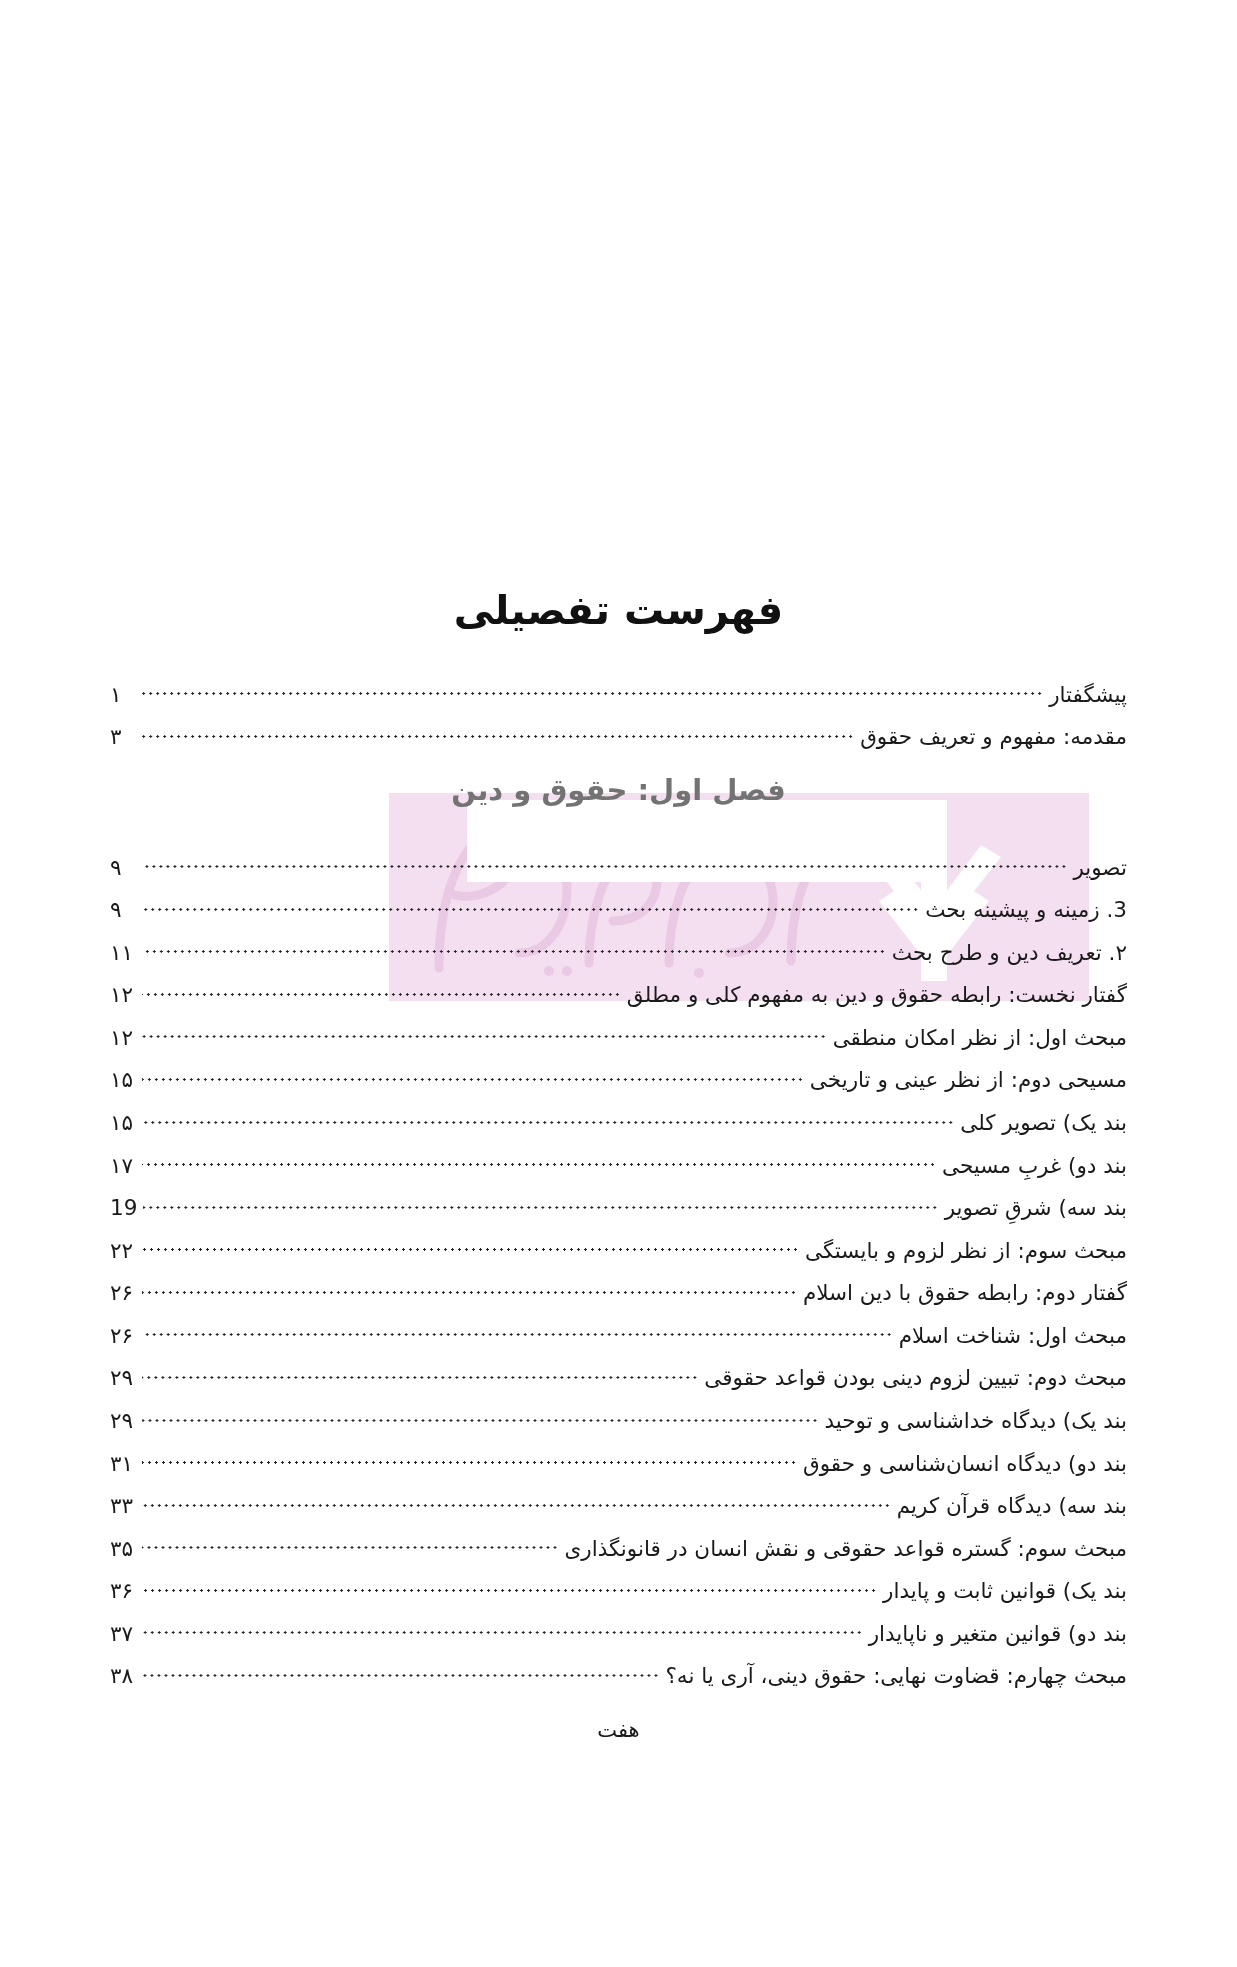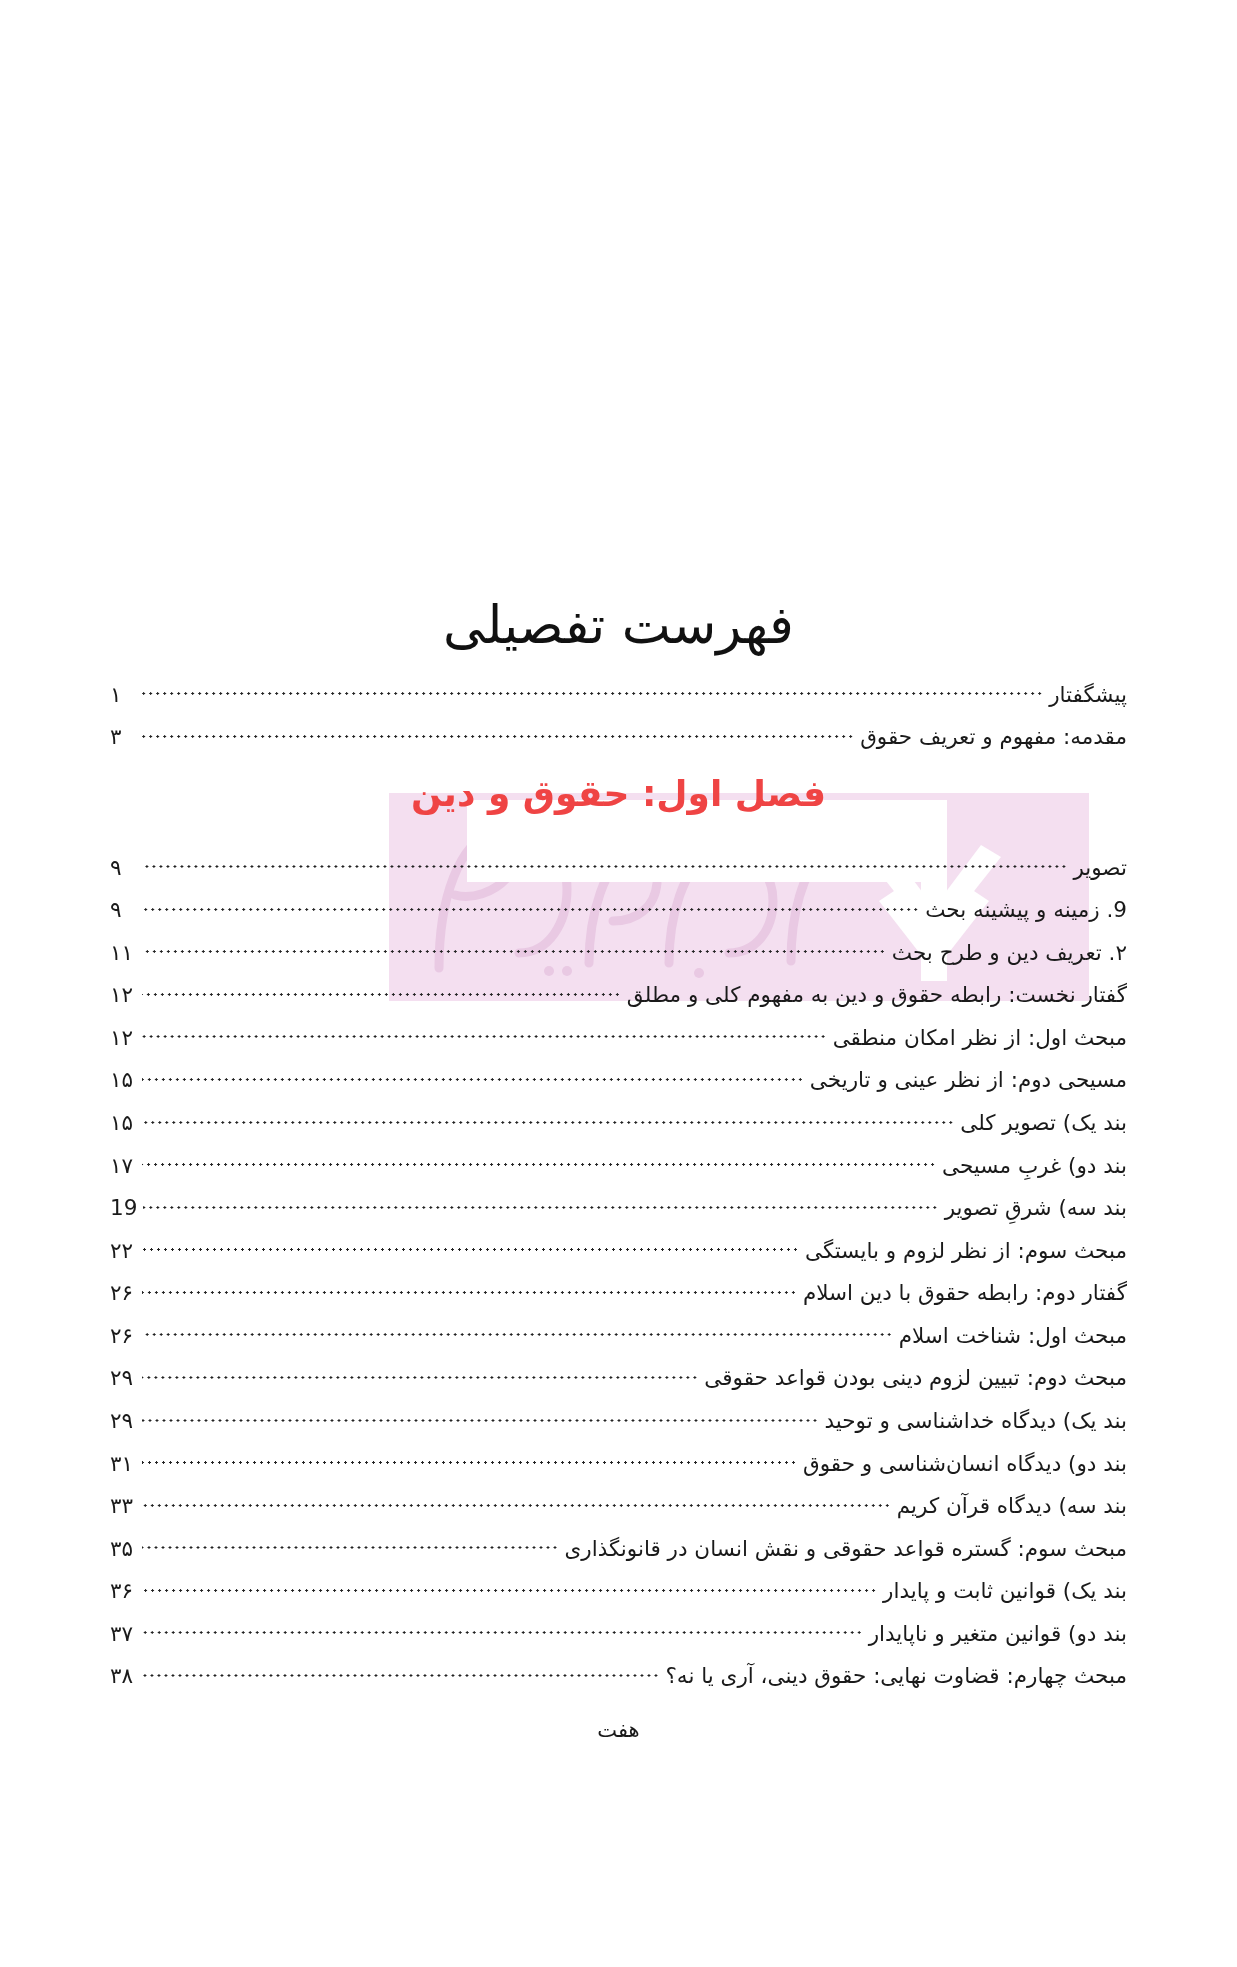--- a/index.html
+++ b/index.html
@@ -24,22 +24,22 @@
     background: #ffffff;
   }
 
   
   .doc-title {
     position: absolute;
     top: 560px;
     left: 0;
     right: 0;
     text-align: center;
-    font-size: 52px;
-    font-weight: 400;
+    font-size: 40px;
+    font-weight: 700;
     letter-spacing: 0;
     color: #111111;
     direction: rtl;
   }
 
   
   .toc {
     position: absolute;
     top: 680px;
     right: 110px;
@@ -101,23 +101,23 @@
     height: 84px;
     margin: 6px 0 4px 0;
     z-index: 3;
   }
   .chapter-banner .chapter-title {
     position: absolute;
     top: 8px;
     right: 0;
     left: 0;
     text-align: center;
-    font-size: 36px;
+    font-size: 29px;
     font-weight: 700;
-    color: #ef4444;
+    color: #737373;
   }
 
   
   .watermark {
     position: absolute;
     top: 793px;
     right: 148px;
     width: 700px;
     height: 208px;
     background: #f4dff0;
@@ -219,21 +219,21 @@
       <div class="chapter-title">فصل اول: حقوق و دین</div>
     </div>
 
     <div class="toc-row">
       <span class="label">تصویر</span>
       <span class="leader"></span>
       <span class="pageno">۹</span>
     </div>
 
     <div class="toc-row">
-      <span class="label">9. زمینه و پیشینه بحث</span>
+      <span class="label">3. زمینه و پیشینه بحث</span>
       <span class="leader"></span>
       <span class="pageno">۹</span>
     </div>
 
     <div class="toc-row">
       <span class="label">۲. تعریف دین و طرح بحث</span>
       <span class="leader"></span>
       <span class="pageno">۱۱</span>
     </div>
 

